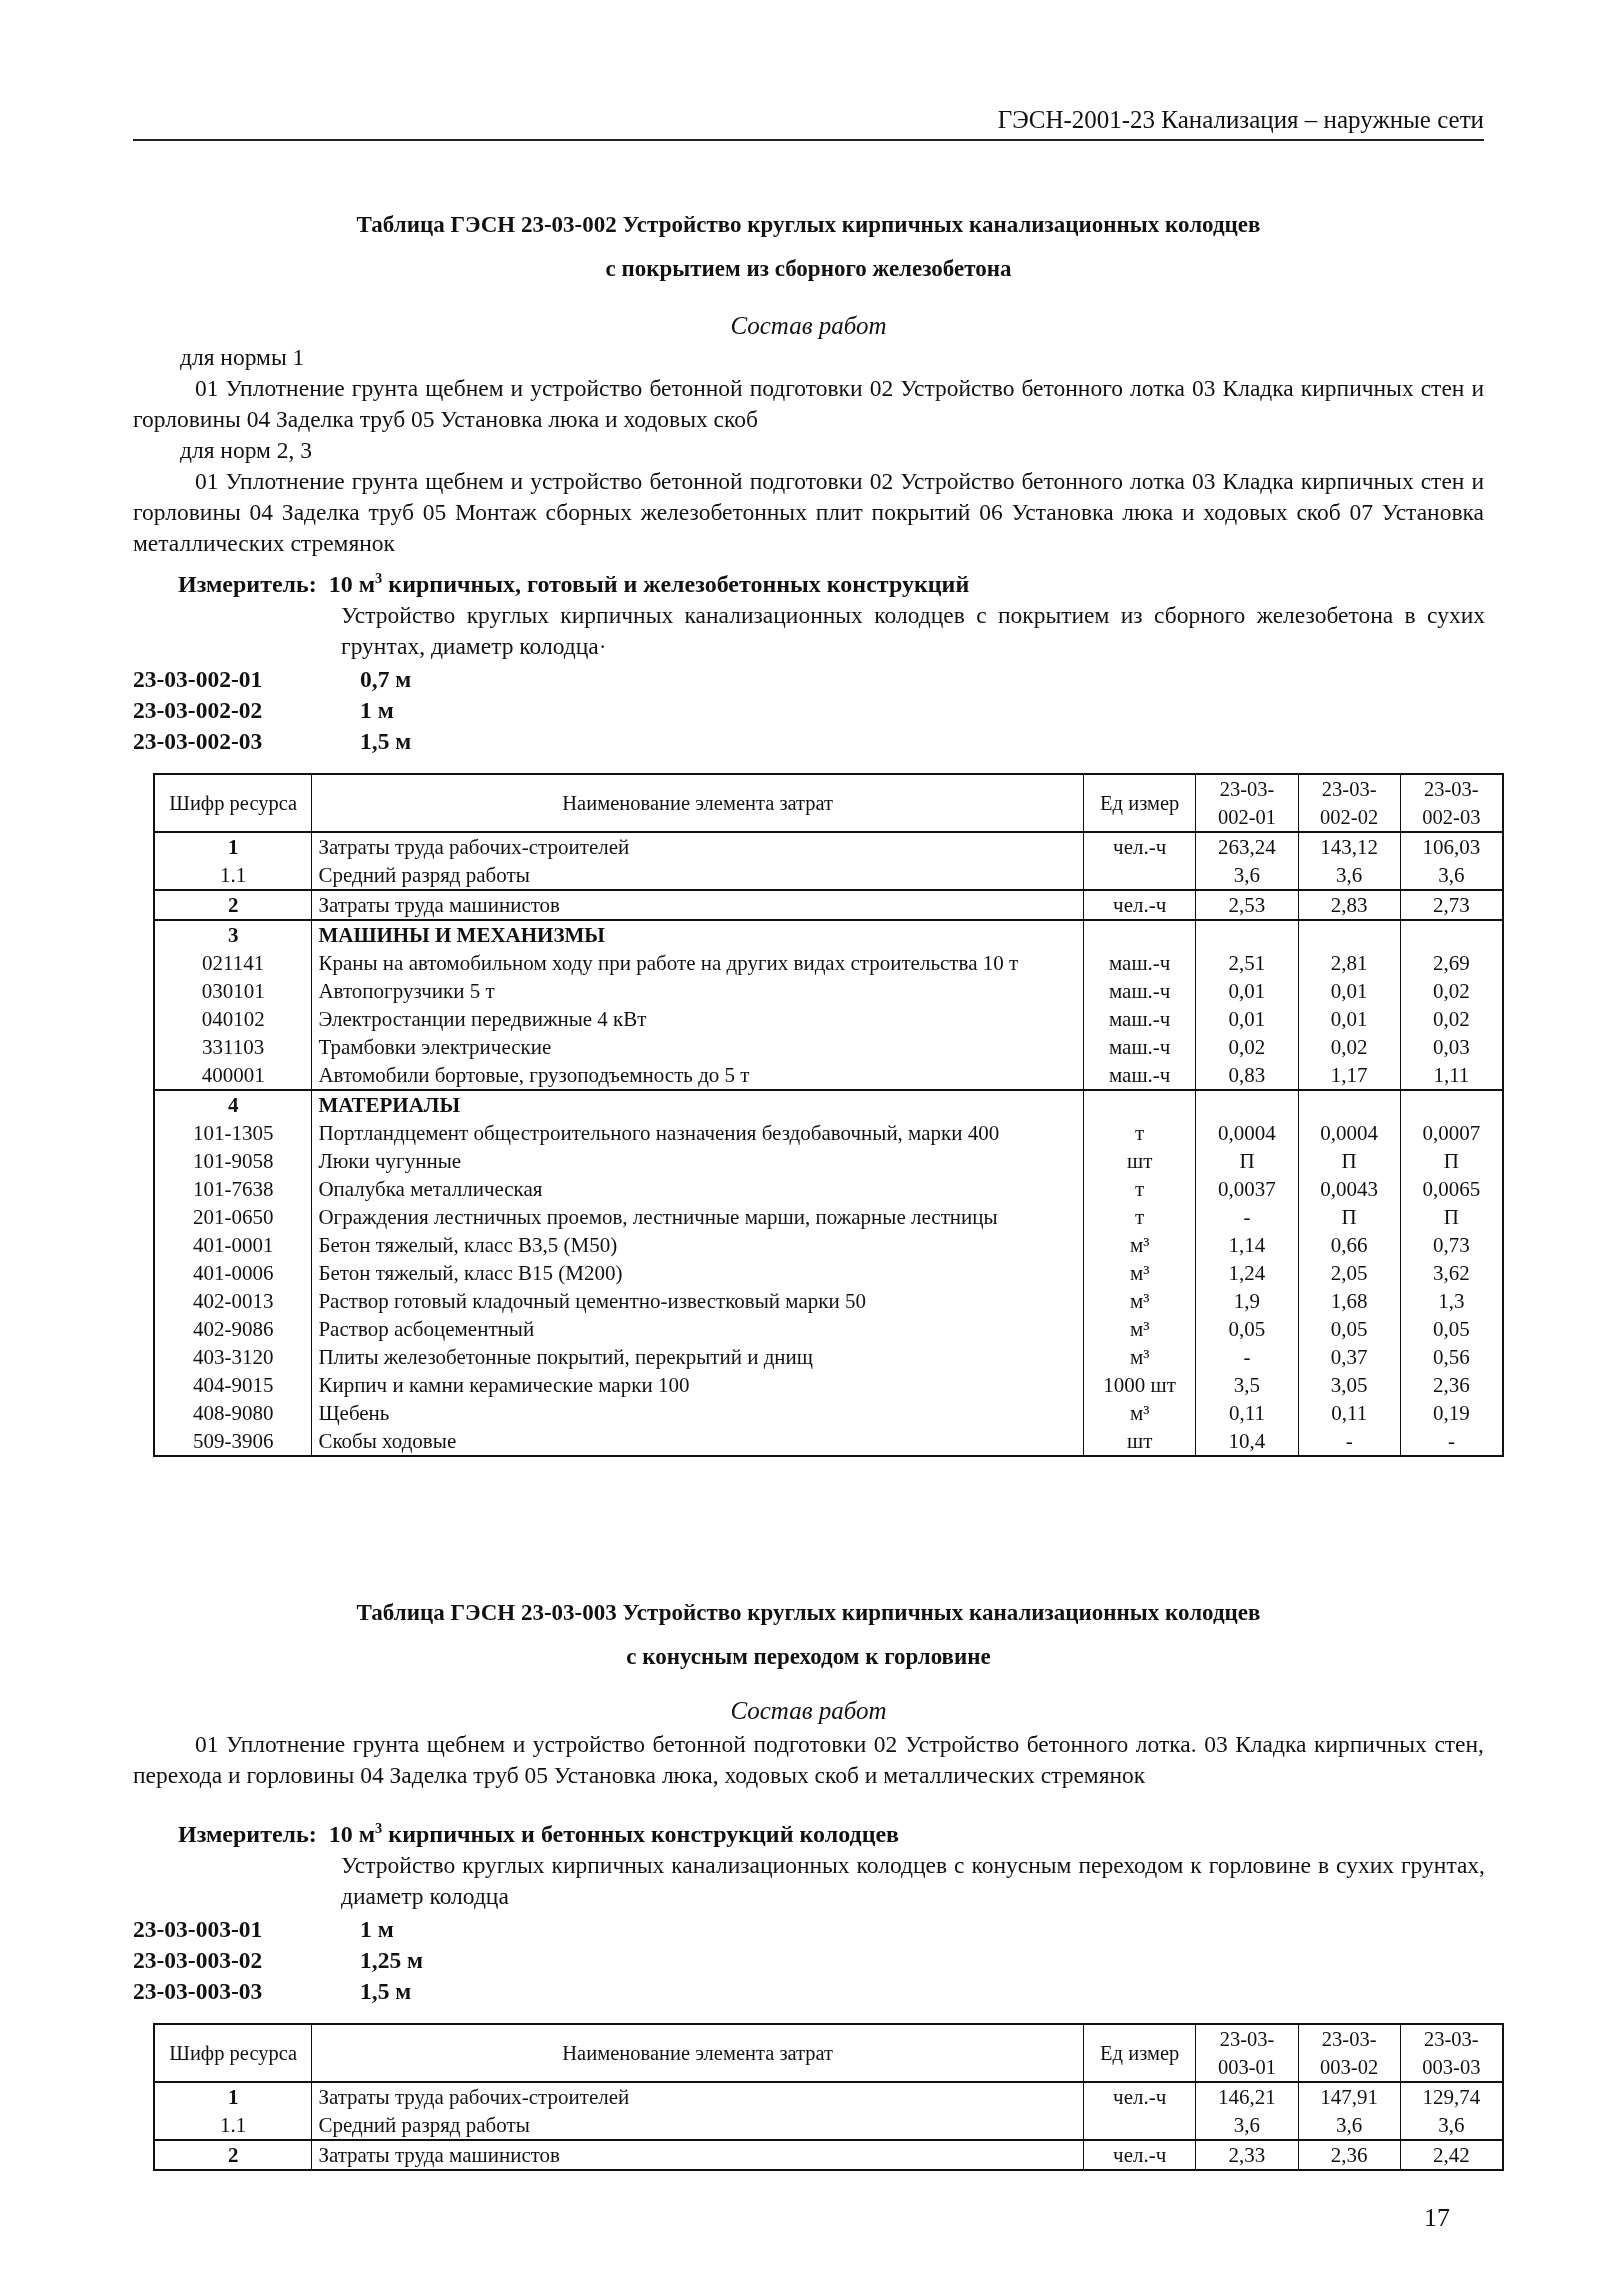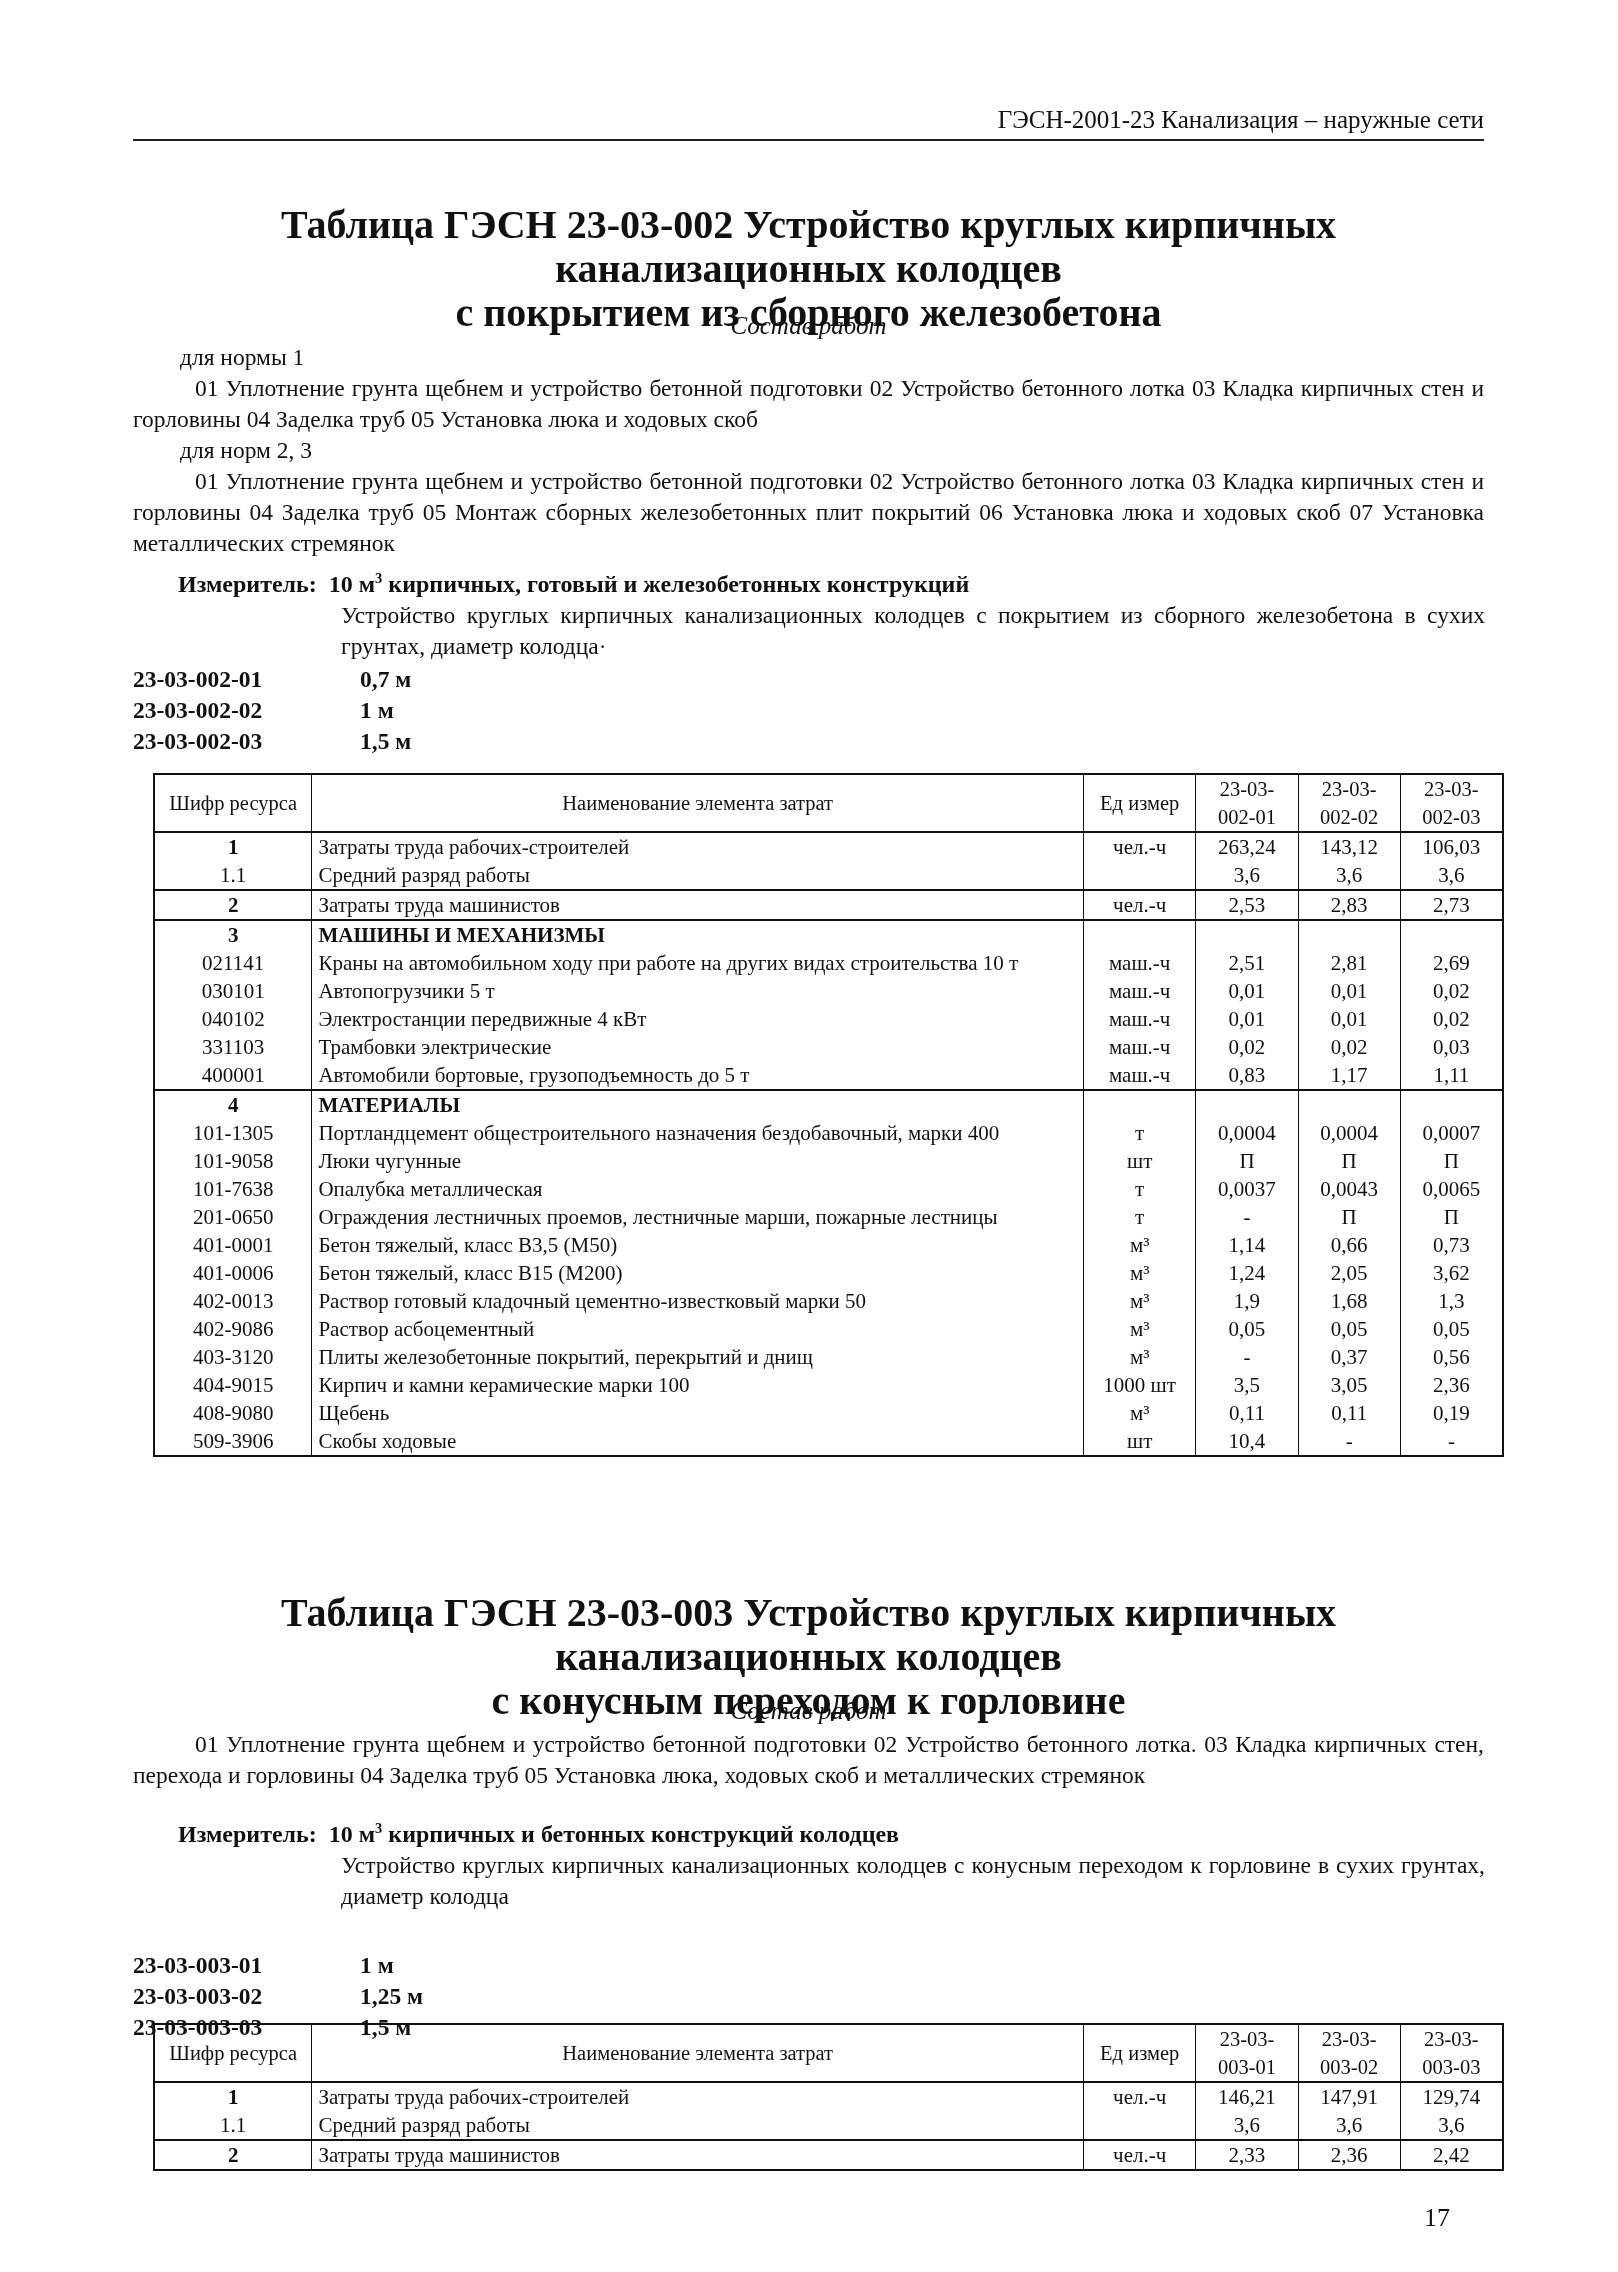--- a/index.html
+++ b/index.html
@@ -2,21 +2,21 @@
 <html style="font-size:12px"><head>
 <meta charset="utf-8">
 <style>
   html, body { margin: 0; padding: 0; background: #ffffff; }
   body { width: 1618px; height: 2273px; position: relative; overflow: hidden;
          font-family: "Liberation Serif", "DejaVu Serif", serif; color: #111; }
   .abs { position: absolute; }
   .running-head { left: 133px; width: 1351px; top: 103px; height: 36px; text-align: right;
                   font-size: 25px; border-bottom: 2.3px solid #222; line-height: 33px; }
   .tbl-title { left: 133px; width: 1351px; text-align: center; font-weight: bold;
-               font-size: 40px; line-height: 44px; }
+               font-size: 23px; line-height: 44px; }
   .sostav { left: 133px; width: 1351px; text-align: center; font-style: italic; font-size: 25px; }
   .para { left: 133px; width: 1351px; font-size: 23.5px; line-height: 31px; text-align: justify; }
   .indent { text-indent: 62px; }
   .sub { padding-left: 47px; }
   .meter { left: 178px; font-size: 24px; font-weight: bold; }
   .meter sup { font-size: 14.4px; }
   .desc { left: 341px; width: 1144px; font-size: 23.5px; line-height: 31px; text-align: justify; }
   .variant { left: 133px; font-size: 23.5px; line-height: 31px; font-weight: bold; }
   .variant .code { display: inline-block; width: 227px; }
   table.norm { position: absolute; left: 133px; width: 1351px; border-collapse: collapse;
@@ -266,21 +266,21 @@
   <div class="indent">01  Уплотнение грунта щебнем и устройство бетонной подготовки  02  Устройство бетонного лотка. 03  Кладка кирпичных стен, перехода и горловины  04  Заделка труб  05  Установка люка, ходовых скоб и металлических стремянок</div>
 </div>
 
 <div class="abs meter" style="top:1820px;">
   <span>Измеритель:</span>&nbsp;
   <span>10 м</span><sup>3</sup>
   <span>кирпичных и бетонных конструкций колодцев</span>
 </div>
 <div class="abs desc" style="top:1850px;">Устройство круглых кирпичных канализационных колодцев с конусным переходом к горловине в сухих грунтах, диаметр колодца</div>
 
-<div class="abs variant" style="top:1914px;margin-top:36px;">
+<div class="abs variant" style="top:1914px;">
   <div><span class="code">23-03-003-01</span><span>1 м</span></div>
   <div><span class="code">23-03-003-02</span><span>1,25 м</span></div>
   <div><span class="code">23-03-003-03</span><span>1,5 м</span></div>
 </div>
 
 <table class="norm" id="tbl1" style="top:2023px;">
   <thead>
     <tr>
       <th class="c-code" style="width:141px;">Шифр ресурса</th>
       <th class="c-name">Наименование элемента затрат</th>

